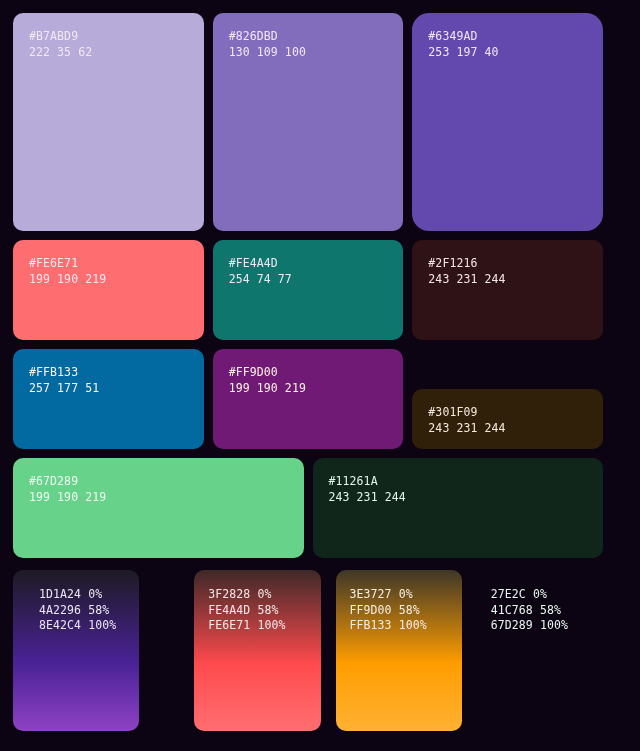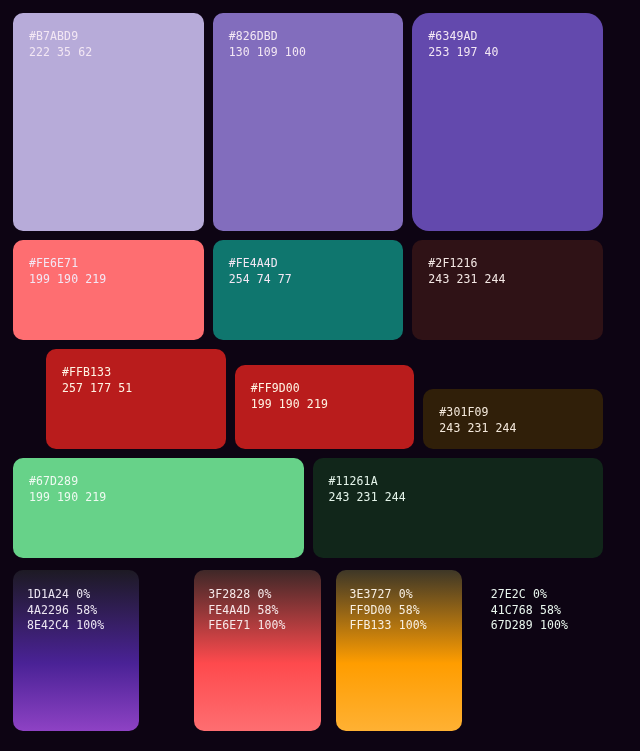--- a/index.html
+++ b/index.html
@@ -96,41 +96,41 @@
         <div class="swatch-label" style="color: rgb(243, 231, 244);"><span class="label-hex">#FE6E71</span><span class="label-rgb">199 190 219</span></div>
       </div>
       <div class="swatch-card" style="background: #0f766e;">
         <div class="swatch-label" style="color: rgb(243, 231, 244);"><span class="label-hex">#FE4A4D</span><span class="label-rgb">254 74 77</span></div>
       </div>
       <div class="swatch-card" style="background: rgb(47, 18, 22);">
         <div class="swatch-label" style="color: rgb(243, 231, 228);"><span class="label-hex">#2F1216</span><span class="label-rgb">243 231 244</span></div>
       </div>
     </div>
     <div class="swatch-row row-short">
-      <div class="swatch-card" style="background: #b91c1c; margin-left: 33px;">
+      <div class="swatch-card" style="background: #0369a1;">
         <div class="swatch-label" style="color: rgb(255, 244, 228);"><span class="label-hex">#FFB133</span><span class="label-rgb">257 177 51</span></div>
       </div>
-      <div class="swatch-card" style="background: #b91c1c; margin-top: 16px;">
+      <div class="swatch-card" style="background: #701a75;">
         <div class="swatch-label" style="color: rgb(255, 244, 228);"><span class="label-hex">#FF9D00</span><span class="label-rgb">199 190 219</span></div>
       </div>
       <div class="swatch-card" style="background: rgb(48, 31, 9); margin-top: 40px;">
         <div class="swatch-label" style="color: rgb(244, 233, 220);"><span class="label-hex">#301F09</span><span class="label-rgb">243 231 244</span></div>
       </div>
     </div>
     <div class="swatch-row row-short">
       <div class="swatch-card" style="background: rgb(103, 210, 137);">
         <div class="swatch-label" style="color: rgb(238, 250, 241);"><span class="label-hex">#67D289</span><span class="label-rgb">199 190 219</span></div>
       </div>
       <div class="swatch-card" style="background: rgb(17, 38, 26);">
         <div class="swatch-label" style="color: rgb(228, 244, 234);"><span class="label-hex">#11261A</span><span class="label-rgb">243 231 244</span></div>
       </div>
     </div>
     <div id="gradient-row">
       <div class="gradient-card" style="background: linear-gradient(rgb(29, 26, 36) 0%, rgb(74, 34, 150) 58%, rgb(142, 66, 196) 100%);">
-        <div class="gradient-label" style="color: rgb(236, 230, 242);"><span class="stop-line">1D1A24 0%</span><span class="stop-line">4A2296 58%</span><span class="stop-line">8E42C4 100%</span></div>
+        <div class="gradient-label" style="color: rgb(236, 230, 242); margin-left: 12px;"><span class="stop-line">1D1A24 0%</span><span class="stop-line">4A2296 58%</span><span class="stop-line">8E42C4 100%</span></div>
       </div>
       <div class="gradient-card" style="background: linear-gradient(rgb(63, 40, 40) 0%, rgb(254, 74, 77) 58%, rgb(254, 110, 113) 100%); margin-left: 40px;">
         <div class="gradient-label" style="color: rgb(247, 233, 234);"><span class="stop-line">3F2828 0%</span><span class="stop-line">FE4A4D 58%</span><span class="stop-line">FE6E71 100%</span></div>
       </div>
       <div class="gradient-card" style="background: linear-gradient(rgb(62, 55, 39) 0%, rgb(255, 157, 0) 58%, rgb(255, 177, 51) 100%);">
         <div class="gradient-label" style="color: rgb(248, 239, 226);"><span class="stop-line">3E3727 0%</span><span class="stop-line">FF9D00 58%</span><span class="stop-line">FFB133 100%</span></div>
       </div>
       <div class="gradient-card">
         <div class="gradient-label" style="color: rgb(233, 246, 238);"><span class="stop-line">27E2C 0%</span><span class="stop-line">41C768 58%</span><span class="stop-line">67D289 100%</span></div>
       </div>

